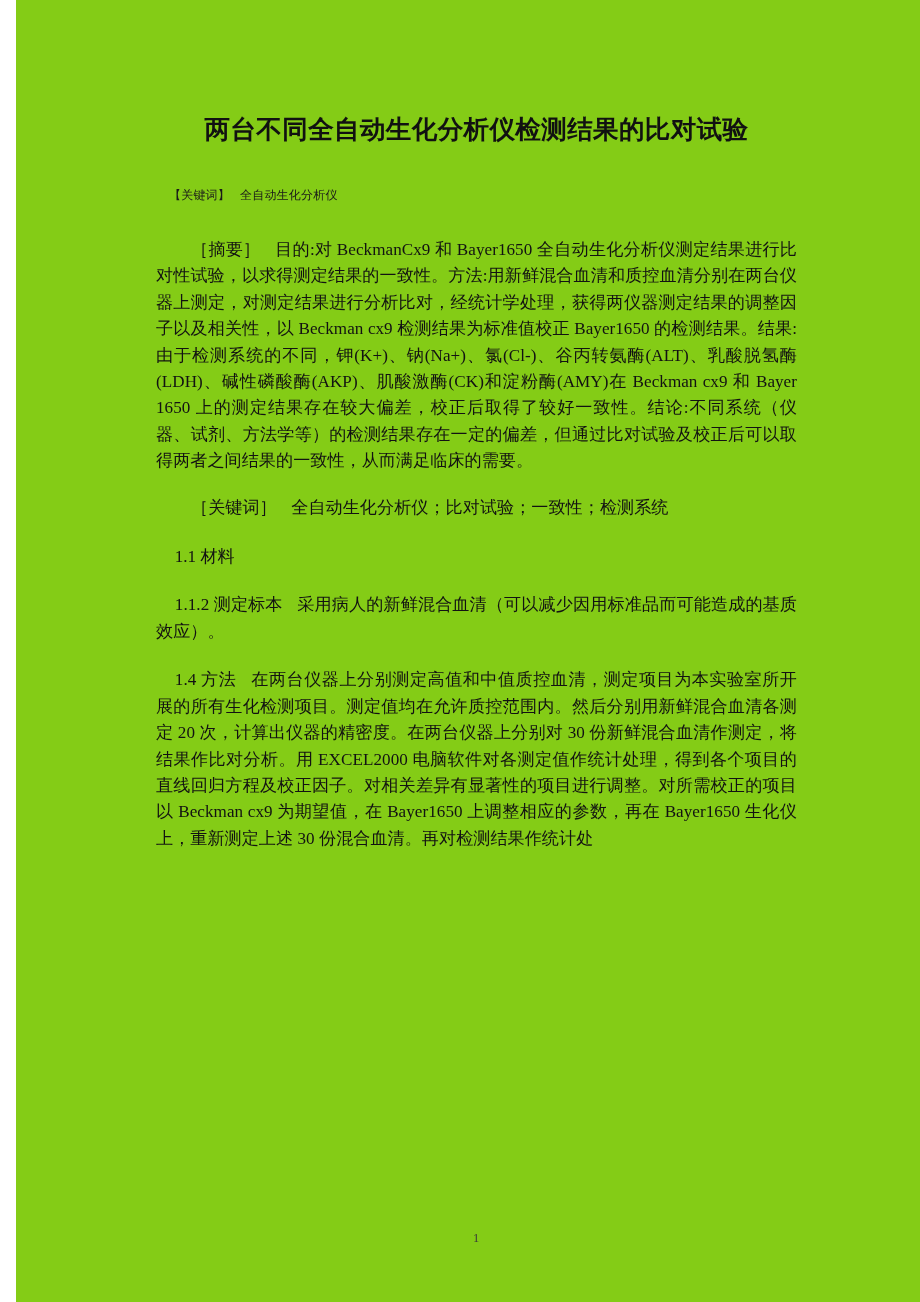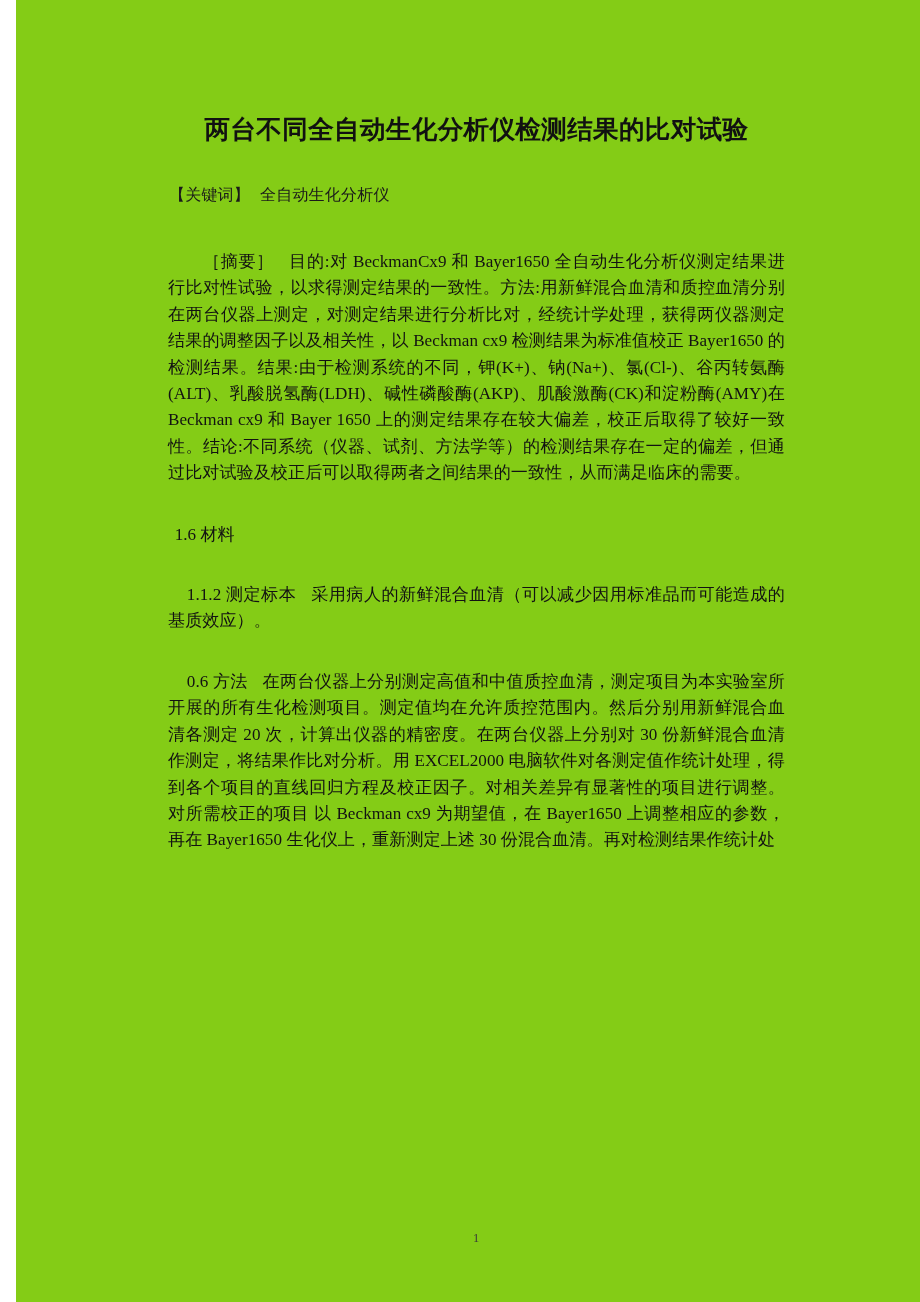--- a/index.html
+++ b/index.html
@@ -38,32 +38,32 @@
     line-height: 34px;
     text-align: center;
     letter-spacing: 0.4px;
     margin: 0;
     padding-top: 112px;
     color: #111111;
   }
 
   .keywords-top {
     font-family: "Liberation Sans", "DejaVu Sans", sans-serif;
-    font-size: 16px;
+    font-size: 12px;
     line-height: 24px;
     margin: 0;
     padding-top: 37px;
     padding-left: 13px;
     color: #1a1a1a;
     letter-spacing: 0.2px;
   }
   .keywords-top .kw-sep { display: inline-block; width: 10px; }
 
   p.para {
-    margin: 12px;
+    margin: 0;
     font-size: 17.1px;
     line-height: 26.4px;
     text-align: justify;
     text-align-last: left;
     text-justify: inter-ideograph;
     color: #121212;
     letter-spacing: 0.05px;
   }
 
   .abstract {
@@ -110,31 +110,34 @@
     <h1 class="doc-title">两台不同全自动生化分析仪检测结果的比对试验</h1>
 
     <p class="keywords-top">
       <span>【关键词】</span><span class="kw-sep"></span><span>全自动生化分析仪</span>
     </p>
 
     <p class="para abstract indent2">
       <span>［摘要］</span><span class="wsp"></span><span>目的:对 BeckmanCx9 和 Bayer1650 全自动生化分析仪测定结果进行比对性试验，以求得测定结果的一致性。方法:用新鲜混合血清和质控血清分别在两台仪器上测定，对测定结果进行分析比对，经统计学处理，获得两仪器测定结果的调整因子以及相关性，以 Beckman cx9 检测结果为标准值校正 Bayer1650 的检测结果。结果:由于检测系统的不同，钾(K+)、钠(Na+)、氯(Cl-)、谷丙转氨酶(ALT)、乳酸脱氢酶(LDH)、碱性磷酸酶(AKP)、肌酸激酶(CK)和淀粉酶(AMY)在 Beckman cx9 和 Bayer 1650 上的测定结果存在较大偏差，校正后取得了较好一致性。结论:不同系统（仪器、试剂、方法学等）的检测结果存在一定的偏差，但通过比对试验及校正后可以取得两者之间结果的一致性，从而满足临床的需要。</span>
     </p>
 
+    <p class="para gap-kw2 indent2">
+      <span>［关键词］</span><span class="wsp"></span><span>全自动生化分析仪；比对试验；一致性；检测系统</span>
+    </p>
 
 
 
-    <p class="heading gap-h2">1.6 材料</p>
+    <p class="heading gap-h2">1.1 材料</p>
 
 
     <p class="para gap-b indent1">
       <span>1.1.2 测定标本</span><span class="wsp"></span><span>采用病人的新鲜混合血清（可以减少因用标准品而可能造成的基质效应）。</span>
     </p>
 
     <p class="para gap-b indent1">
-      <span>0.6 方法</span><span class="wsp"></span><span>在两台仪器上分别测定高值和中值质控血清，测定项目为本实验室所开展的所有生化检测项目。测定值均在允许质控范围内。然后分别用新鲜混合血清各测定 20 次，计算出仪器的精密度。在两台仪器上分别对 30 份新鲜混合血清作测定，将结果作比对分析。用 EXCEL2000 电脑软件对各测定值作统计处理，得到各个项目的直线回归方程及校正因子。对相关差异有显著性的项目进行调整。对所需校正的项目 以 Beckman cx9 为期望值，在 Bayer1650 上调整相应的参数，再在 Bayer1650 生化仪上，重新测定上述 30 份混合血清。再对检测结果作统计处</span>
+      <span>1.4 方法</span><span class="wsp"></span><span>在两台仪器上分别测定高值和中值质控血清，测定项目为本实验室所开展的所有生化检测项目。测定值均在允许质控范围内。然后分别用新鲜混合血清各测定 20 次，计算出仪器的精密度。在两台仪器上分别对 30 份新鲜混合血清作测定，将结果作比对分析。用 EXCEL2000 电脑软件对各测定值作统计处理，得到各个项目的直线回归方程及校正因子。对相关差异有显著性的项目进行调整。对所需校正的项目 以 Beckman cx9 为期望值，在 Bayer1650 上调整相应的参数，再在 Bayer1650 生化仪上，重新测定上述 30 份混合血清。再对检测结果作统计处</span>
     </p>
 
   </div>
 
   <div class="page-number">1</div>
 
 </div>
 
 </body></html>

